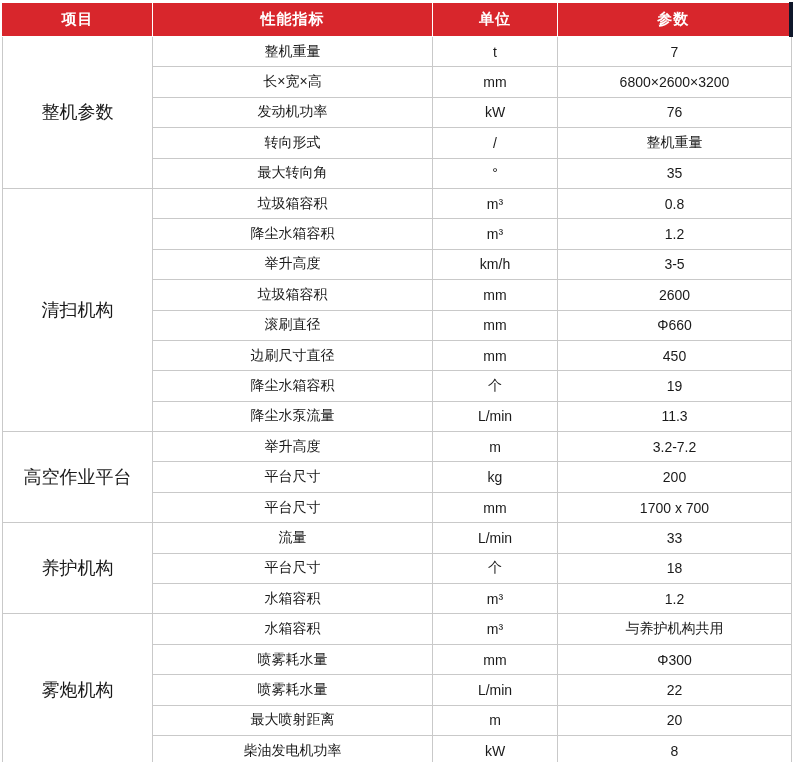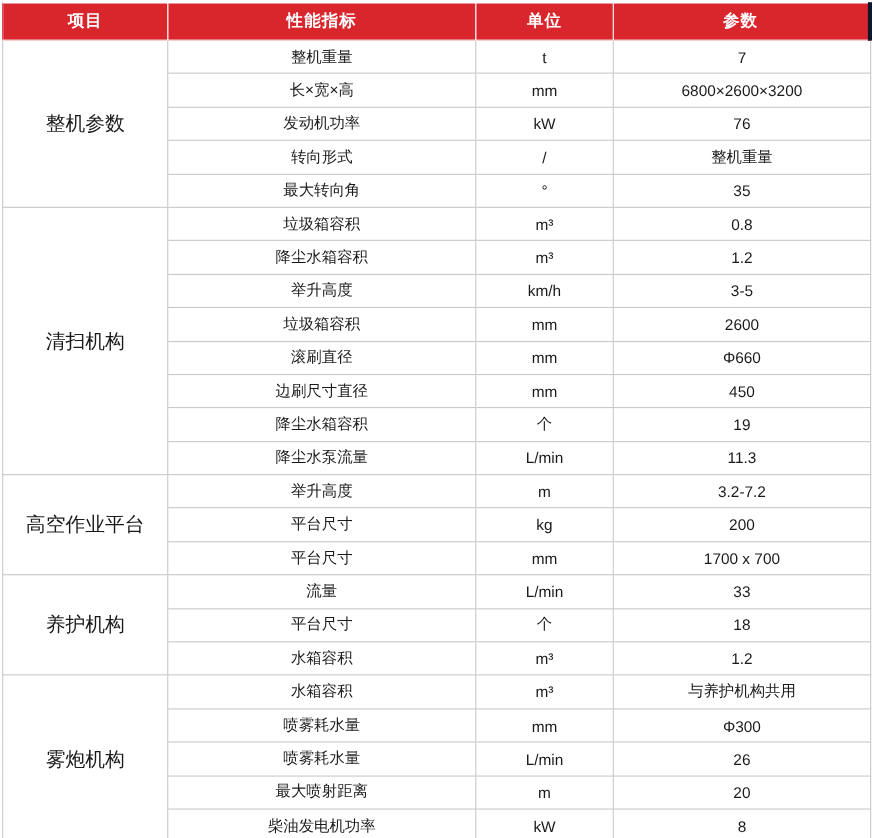--- a/index.html
+++ b/index.html
@@ -184,21 +184,21 @@
         <td class="value-cell">与养护机构共用</td>
       </tr>
       <tr>
         <td>喷雾耗水量</td>
         <td>mm</td>
         <td class="value-cell">Φ300</td>
       </tr>
       <tr>
         <td>喷雾耗水量</td>
         <td>L/min</td>
-        <td class="value-cell">26</td>
+        <td class="value-cell">22</td>
       </tr>
       <tr>
         <td>最大喷射距离</td>
         <td>m</td>
         <td class="value-cell">20</td>
       </tr>
       <tr>
         <td>柴油发电机功率</td>
         <td>kW</td>
         <td class="value-cell">8</td>

